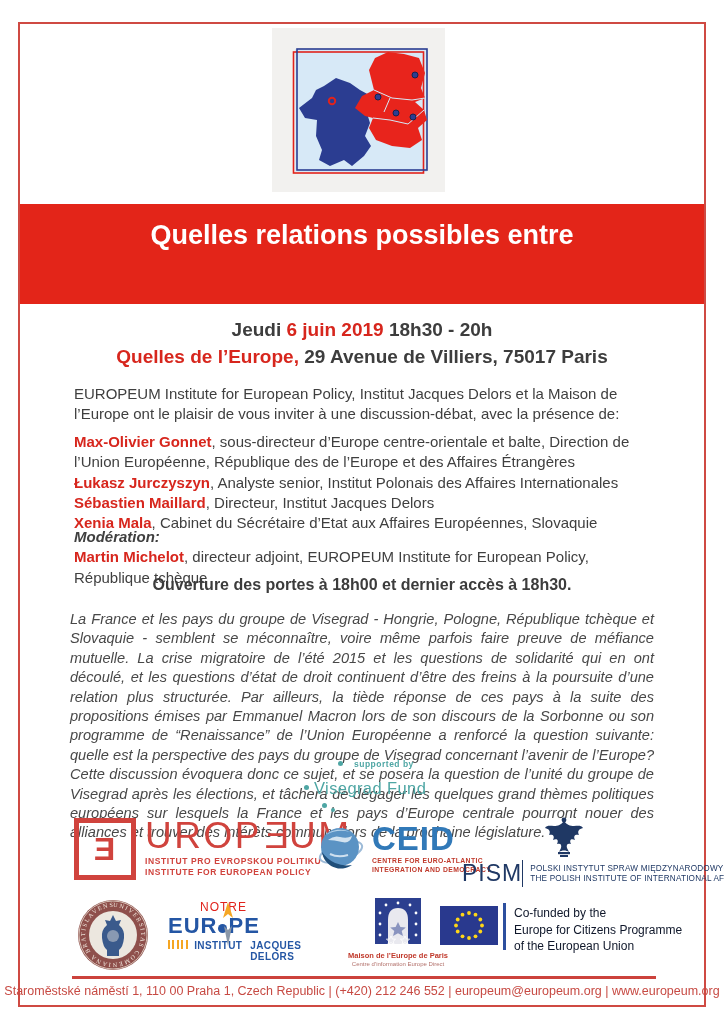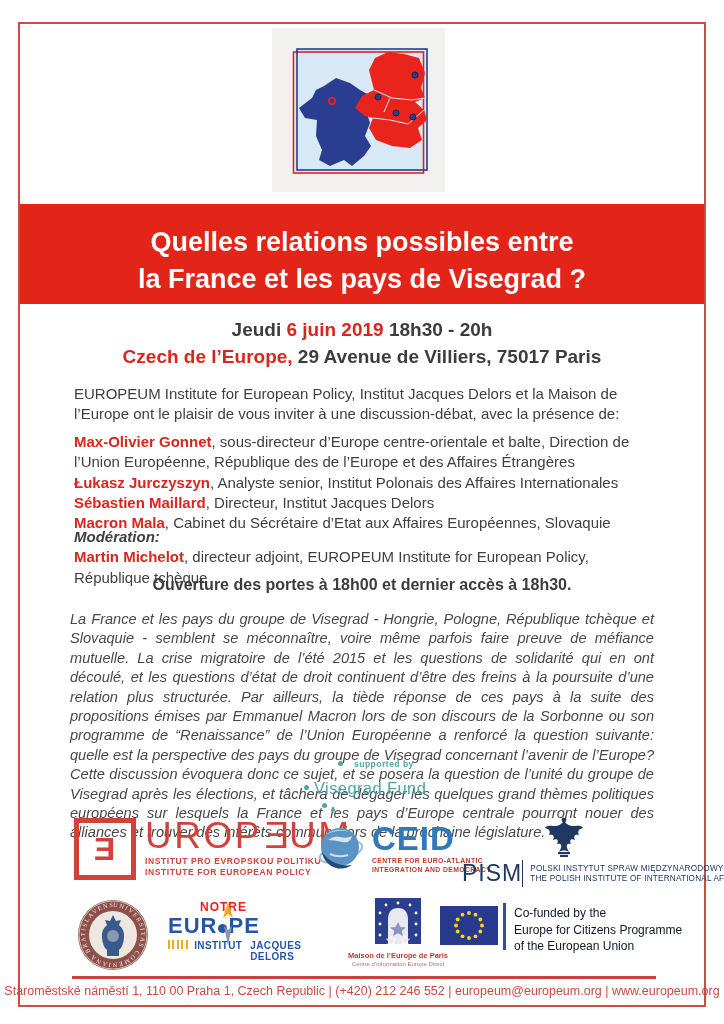--- a/index.html
+++ b/index.html
@@ -3,21 +3,21 @@
 <meta charset="utf-8">
 <style>
   html,body{margin:0;padding:0;background:#ffffff;}
   .page{position:relative;width:724px;height:1024px;background:#ffffff;
         font-family:"Liberation Sans",sans-serif;color:#3f3f3f;overflow:hidden;}
   .frame{position:absolute;left:18px;top:22px;width:688px;height:985px;
          border:2px solid #cf4a43;box-sizing:border-box;}
   .map-block{position:absolute;left:272px;top:28px;width:173px;height:164px;background:#f2f1ef;}
   .banner{position:absolute;left:20px;top:204px;width:684px;height:100px;background:#e32519;
           color:#fff;text-align:center;font-weight:bold;font-size:27px;line-height:37px;
-          padding-top:20px;box-sizing:border-box;}
+          padding-top:13px;box-sizing:border-box;}
   .when{position:absolute;left:0;top:316px;width:724px;text-align:center;
         font-size:19px;font-weight:bold;color:#3d3d3d;line-height:27px;}
   .red{color:#d7261d;}
   .b{font-weight:bold;}
   .body{position:absolute;left:74px;width:580px;font-size:15px;line-height:20.3px;color:#3f3f3f;}
   .body p{margin:0;}
   .intro{top:384px;}
   .speakers{top:432px;}
   .moderation{top:527px;}
   .mod-label{font-weight:bold;font-style:italic;}
@@ -42,21 +42,21 @@
   .ceid-name{font-size:33px;line-height:30px;color:#3179b8;font-weight:bold;letter-spacing:1px;}
   .ceid-sub{font-size:6.8px;font-weight:bold;color:#c0392b;letter-spacing:.4px;line-height:8.5px;margin-top:3px;}
   .pism{position:absolute;left:462px;top:816px;width:210px;color:#1f3864;}
   .pism-eagle{position:absolute;left:82px;top:0;}
   .pism-row{position:absolute;left:0;top:44px;display:flex;align-items:center;}
   .pism-name{font-size:23px;letter-spacing:1px;border-right:1.5px solid #1f3864;}
   .pism-sub{font-size:8.2px;line-height:10px;padding-left:7px;letter-spacing:.2px;white-space:nowrap;}
   
   .seal{position:absolute;left:76px;top:898px;}
   .notre{position:absolute;left:168px;top:900px;width:160px;color:#2456a4;}
-  .notre .n1{margin-left:32px;font-size:12px;font-weight:bold;color:#e0231c;letter-spacing:1px;}
+  .notre .n1{margin-left:32px;font-size:12px;font-weight:normal;color:#e0231c;letter-spacing:1px;}
   .notre .n2{font-size:22px;font-weight:bold;letter-spacing:1px;position:relative;line-height:24px;}
   .odot{display:inline-block;width:9px;height:9px;border-radius:50%;background:#2456a4;margin:0 1px;}
   .needle{position:absolute;left:52px;top:-12px;}
   .n3{display:flex;align-items:flex-start;font-size:10px;font-weight:bold;letter-spacing:.4px;margin-top:2px;}
   .hatch{width:28px;height:9px;margin-right:4px;
          background:repeating-linear-gradient(90deg,#f5a623 0 2px,transparent 2px 4.5px);}
   .gapline{width:10px;}
   .maison{position:absolute;left:340px;top:898px;width:116px;text-align:center;}
   .maison-sub1{font-size:7.5px;font-weight:bold;color:#c0392b;margin-top:3px;}
   .maison-sub2{font-size:6px;color:#b2706a;margin-top:1px;}
@@ -88,37 +88,36 @@
       <circle cx="60" cy="73" r="3.2" fill="none" stroke="#e0231c" stroke-width="2"></circle>
       <circle cx="143" cy="47" r="3" fill="#2b3d91" stroke="#15214f" stroke-width="1"></circle>
       <circle cx="106" cy="69" r="3" fill="#2b3d91" stroke="#15214f" stroke-width="1"></circle>
       <circle cx="124" cy="85" r="3" fill="#2b3d91" stroke="#15214f" stroke-width="1"></circle>
       <circle cx="141" cy="89" r="3" fill="#2b3d91" stroke="#15214f" stroke-width="1"></circle>
     </svg>
   </div>
 
   <div class="banner">
     <div>Quelles relations possibles entre</div>
-    <div>la France et les pays de Visegrad ?</div>
   </div>
 
   <div class="when">
     <div><span>Jeudi </span><span class="red">6 juin 2019</span><span> 18h30 - 20h</span></div>
-    <div><span class="red">Czech de l’Europe,</span><span> 29 Avenue de Villiers, 75017 Paris</span></div>
+    <div><span class="red">Quelles de l’Europe,</span><span> 29 Avenue de Villiers, 75017 Paris</span></div>
   </div>
 
   <div class="body intro">
     <p>EUROPEUM Institute for European Policy, Institut Jacques Delors et la Maison de l’Europe ont le plaisir de vous inviter à une discussion-débat, avec la présence de:</p>
   </div>
 
   <div class="body speakers">
     <p><span class="red b">Max-Olivier Gonnet</span><span>, sous-directeur d’Europe centre-orientale et balte, Direction de l’Union Européenne, République des de l’Europe et des Affaires Étrangères</span></p>
     <p><span class="red b">Łukasz Jurczyszyn</span><span>, Analyste senior, Institut Polonais des Affaires Internationales</span></p>
     <p><span class="red b">Sébastien Maillard</span><span>, Directeur, Institut Jacques Delors</span></p>
-    <p><span class="red b">Macron Mala</span><span>, Cabinet du Sécrétaire d’Etat aux Affaires Européennes, Slovaquie</span></p>
+    <p><span class="red b">Xenia Mala</span><span>, Cabinet du Sécrétaire d’Etat aux Affaires Européennes, Slovaquie</span></p>
   </div>
 
   <div class="body moderation">
     <p class="mod-label">Modération:</p>
     <p><span class="red b">Martin Michelot</span><span>, directeur adjoint, EUROPEUM Institute for European Policy, République tchèque</span></p>
   </div>
 
   <div class="doors">Ouverture des portes à 18h00 et dernier accès à 18h30.</div>
 
   <div class="desc">La France et les pays du groupe de Visegrad - Hongrie, Pologne, République tchèque et Slovaquie - semblent se méconnaître, voire même parfois faire preuve de méfiance mutuelle. La crise migratoire de l’été 2015 et les questions de solidarité qui en ont découlé, et les questions d’état de droit continuent d’être des freins à la poursuite d’une relation plus structurée. Par ailleurs, la tiède réponse de ces pays à la suite des propositions émises par Emmanuel Macron lors de son discours de la Sorbonne ou son programme de “Renaissance” de l’Union Européenne a renforcé la question suivante: quelle est la perspective des pays du groupe de Visegrad concernant l’avenir de l’Europe? Cette discussion évoquera donc ce sujet, et se posera la question de l’unité du groupe de Visegrad après les élections, et tâchera de dégager les quelques grand thèmes politiques européens sur lesquels la France et les pays d’Europe centrale pourront nouer des alliances et trouver des intérêts communs lors de la prochaine législature.</div>

